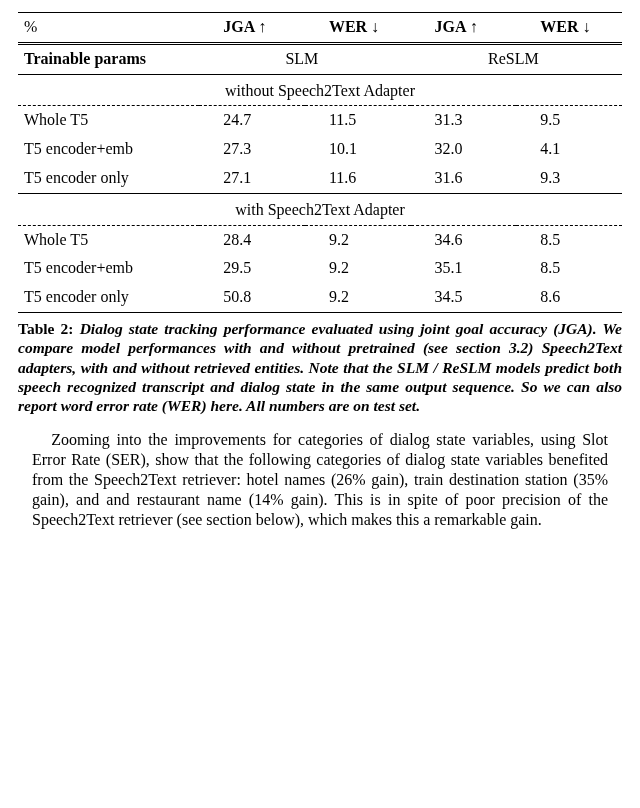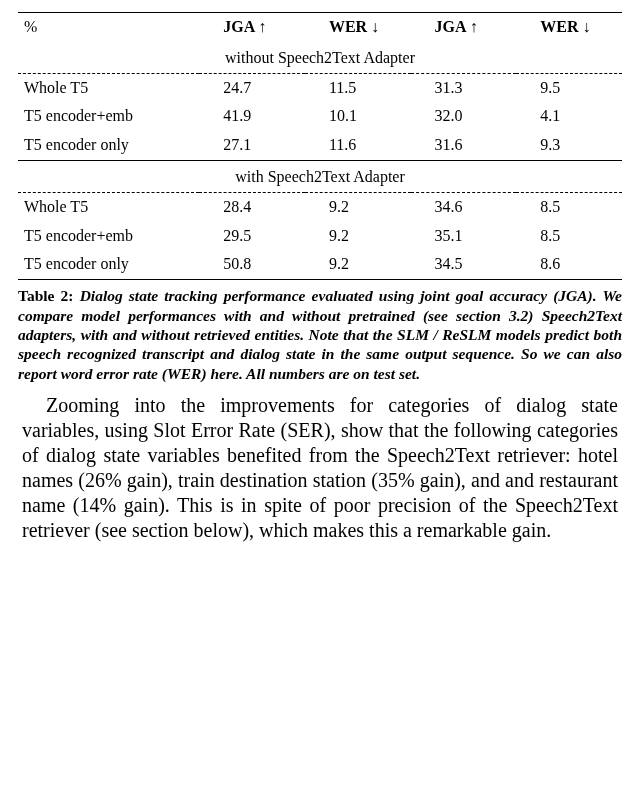--- a/index.html
+++ b/index.html
@@ -44,24 +44,24 @@
     font-style: italic;
     text-align: justify;
     margin: 6px 0 10px 0;
     font-size: 15.5px;
     line-height: 1.25;
     font-weight: bold;
   }
   .caption .tbl-label { font-style: normal; }
   .body-para {
     text-align: justify;
-    font-size: 20px;
+    font-size: 16px;
     line-height: 1.25;
     text-indent: 1.2em;
-    margin: 4px;
+    margin: 14px;
   }
 </style>
 </head>
 <body>
 
 <table>
   <colgroup>
     <col style="width:30%">
     <col style="width:17.5%">
       <col style="width:17.5%">
@@ -72,34 +72,39 @@
   <tbody>
       <tr class="hr-top">
     <td>%</td>
     <td class="b num">JGA ↑</td>
     <td class="b num">WER ↓</td>
     <td class="b num">JGA ↑</td>
     <td class="b num">WER ↓</td>
   </tr>
 
 
+  <tr class="hr-dbl hr-bot">
+    <td class="b">Trainable params</td>
+    <td colspan="2" class="group-header">SLM</td>
+    <td colspan="2" class="group-header">ReSLM</td>
+  </tr>
 
   <tr class="section-row dashed-below">
     <td colspan="5">without Speech2Text Adapter</td>
   </tr>
   <tr>
     <td>Whole T5</td>
     <td class="num">24.7</td>
     <td class="num">11.5</td>
     <td class="num">31.3</td>
     <td class="num">9.5</td>
   </tr>
   <tr>
     <td>T5 encoder+emb</td>
-    <td class="num">41.9</td>
+    <td class="num">27.3</td>
     <td class="num">10.1</td>
     <td class="num">32.0</td>
     <td class="num">4.1</td>
   </tr>
   <tr class="hr-bot">
     <td>T5 encoder only</td>
     <td class="num">27.1</td>
     <td class="num">11.6</td>
     <td class="num">31.6</td>
     <td class="num">9.3</td>

